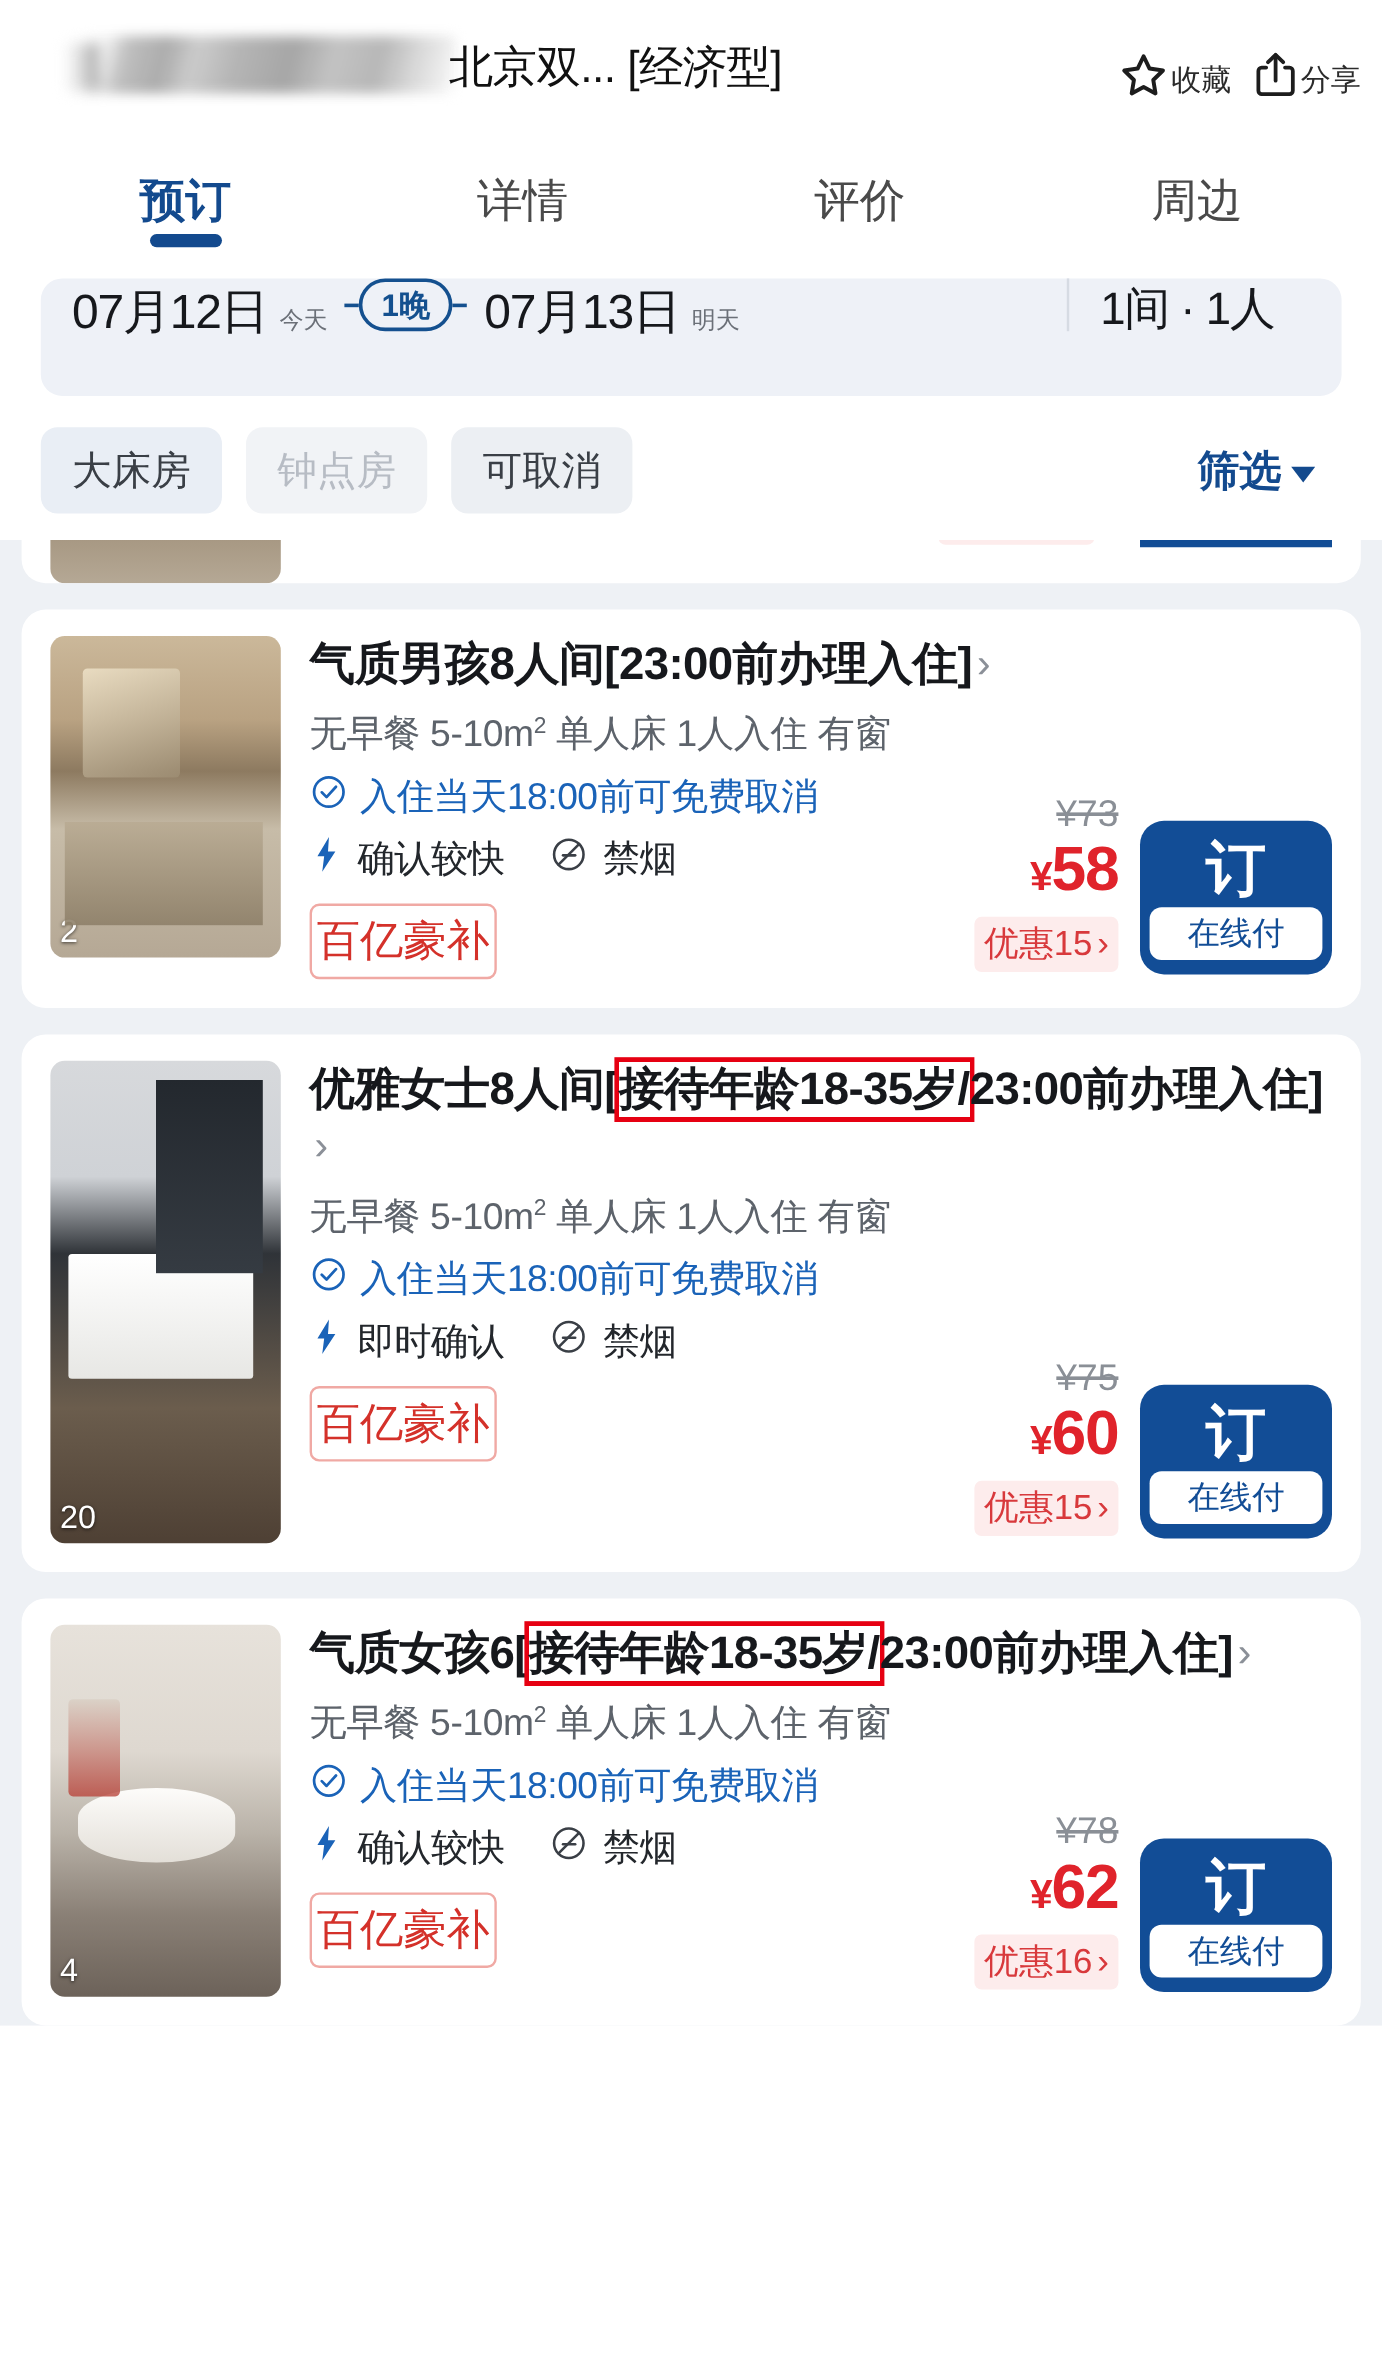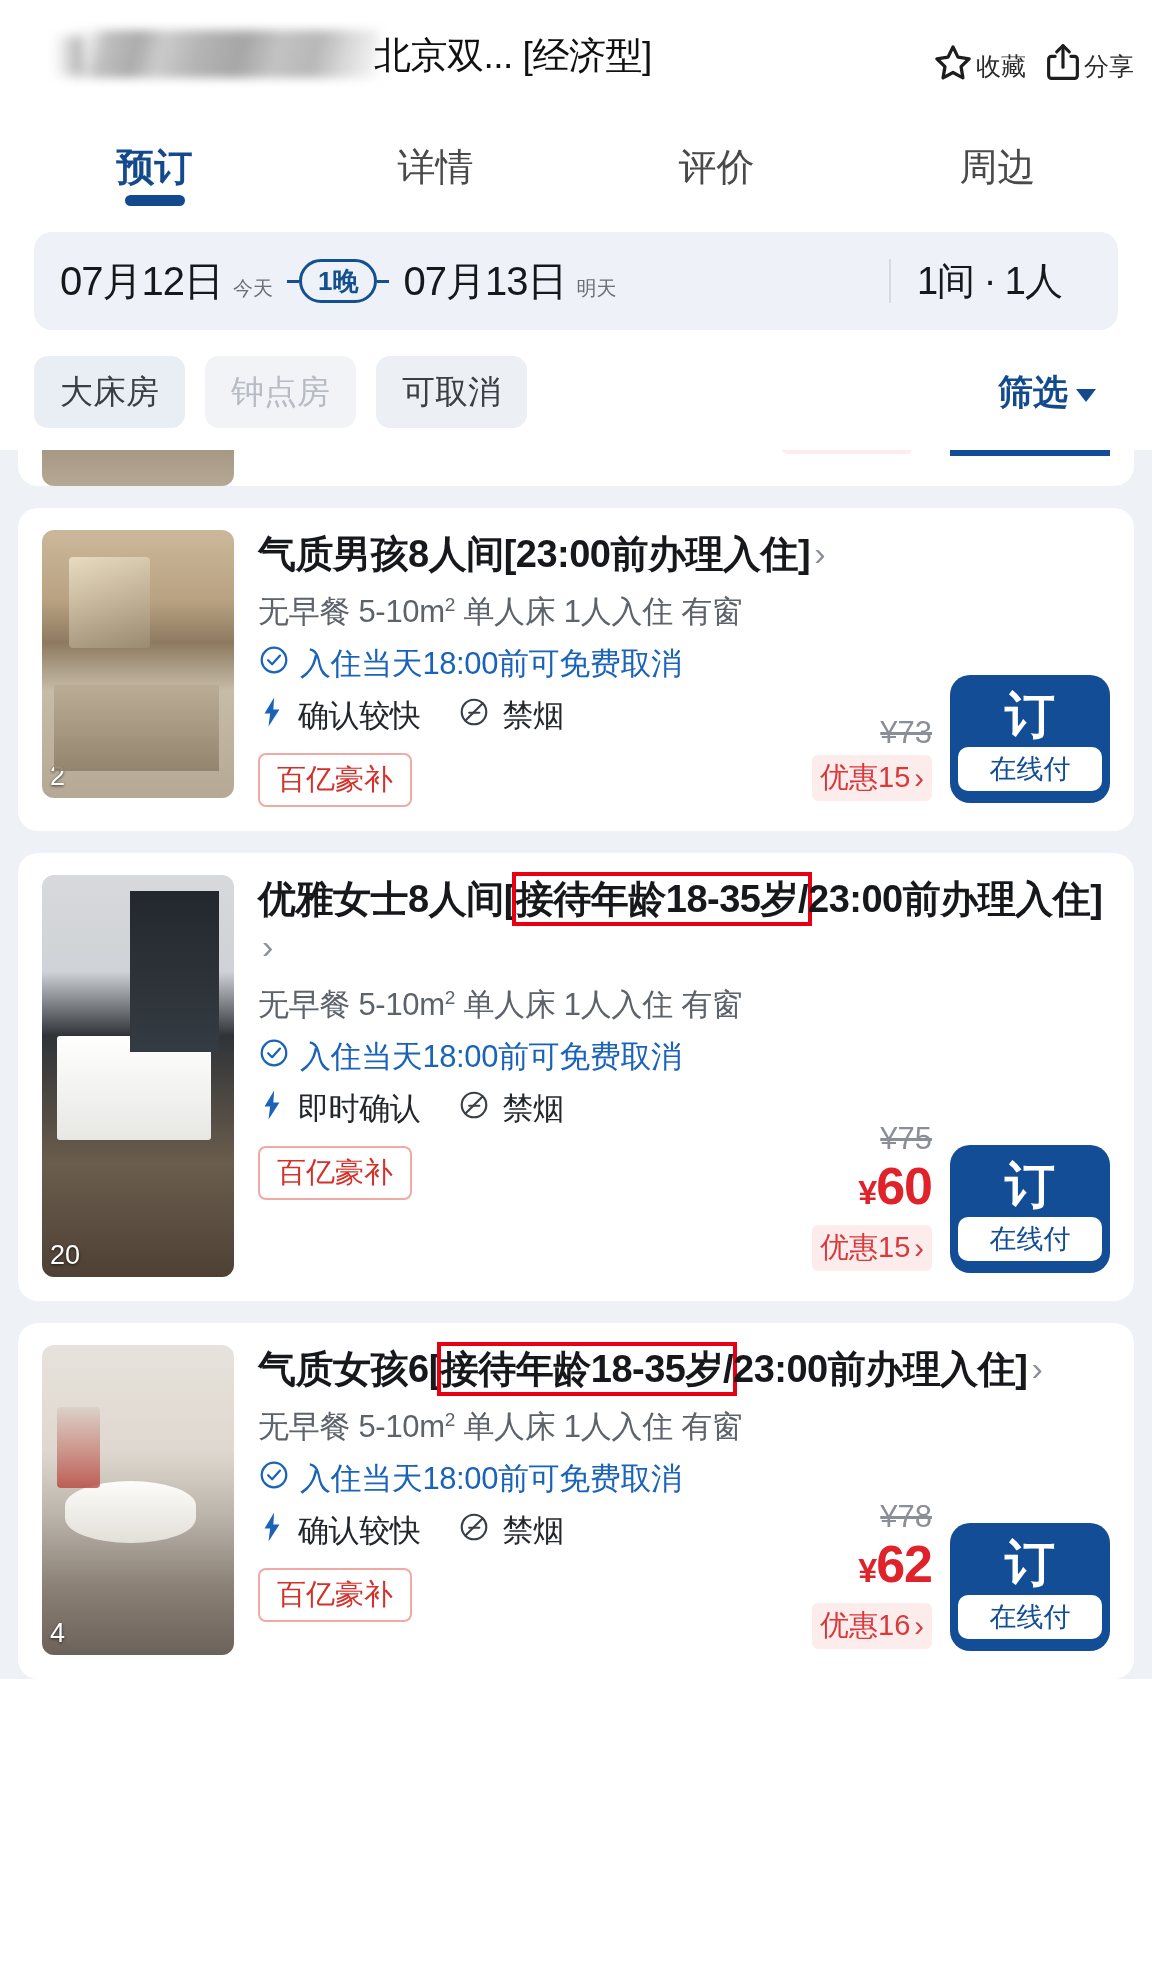--- a/index.html
+++ b/index.html
@@ -105,21 +105,21 @@
   }
   .tab.active .bar { display: block; }
 
   
   .datebar-wrap { padding: 10px 34px 0; background: #ffffff; }
   .datebar {
     height: 98px;
     border-radius: 18px;
     background: #eef1f7;
     display: flex;
-    align-items: center;
+    align-items: flex-start;
     padding: 0 26px;
   }
   .date-grp { display: flex; align-items: baseline; gap: 10px; cursor: pointer; }
   .date-main { font-size: 40px; color: #16181c; font-weight: 500; letter-spacing: -1px; }
   .date-sub { font-size: 20px; color: #6b7078; }
   .nights {
     display: flex;
     align-items: center;
     margin: 0 14px;
     cursor: pointer;
@@ -278,22 +278,22 @@
     color: #23272c;
     letter-spacing: -0.4px;
   }
   .features .gap { width: 14px; }
   .promo-badge {
     margin-top: 16px;
     display: inline-block;
     border: 2px solid #f0a9a4;
     border-radius: 8px;
     color: #d4312a;
-    font-size: 29px;
-    padding: 5px 17px;
+    font-size: 36px;
+    padding: 5px 4px;
   }
 
   .price-col {
     position: absolute;
     right: 178px;
     bottom: 6px;
     text-align: right;
     width: 220px;
   }
   .price-old {
@@ -474,20 +474,23 @@
                 <path d="M5.6 18.4L18.4 5.6" stroke-linecap="round"></path>
               <path d="M8.4 12.6h7.6" stroke-linecap="round"></path>
             </svg>
           </span>
           <span>禁烟</span>
         </div>
         <div class="promo-badge">百亿豪补</div>
 
         <div class="price-col">
           <div class="price-old">¥73</div>
+          <div class="price-new">
+            <span class="yen">¥</span><span>58</span>
+          </div>
           <div class="discount">
             <span>优惠15</span>
             <span>›</span>
           </div>
         </div>
         <div class="book-btn">
           <div class="big">订</div>
           <div class="sub">在线付</div>
         </div>
       </div>

